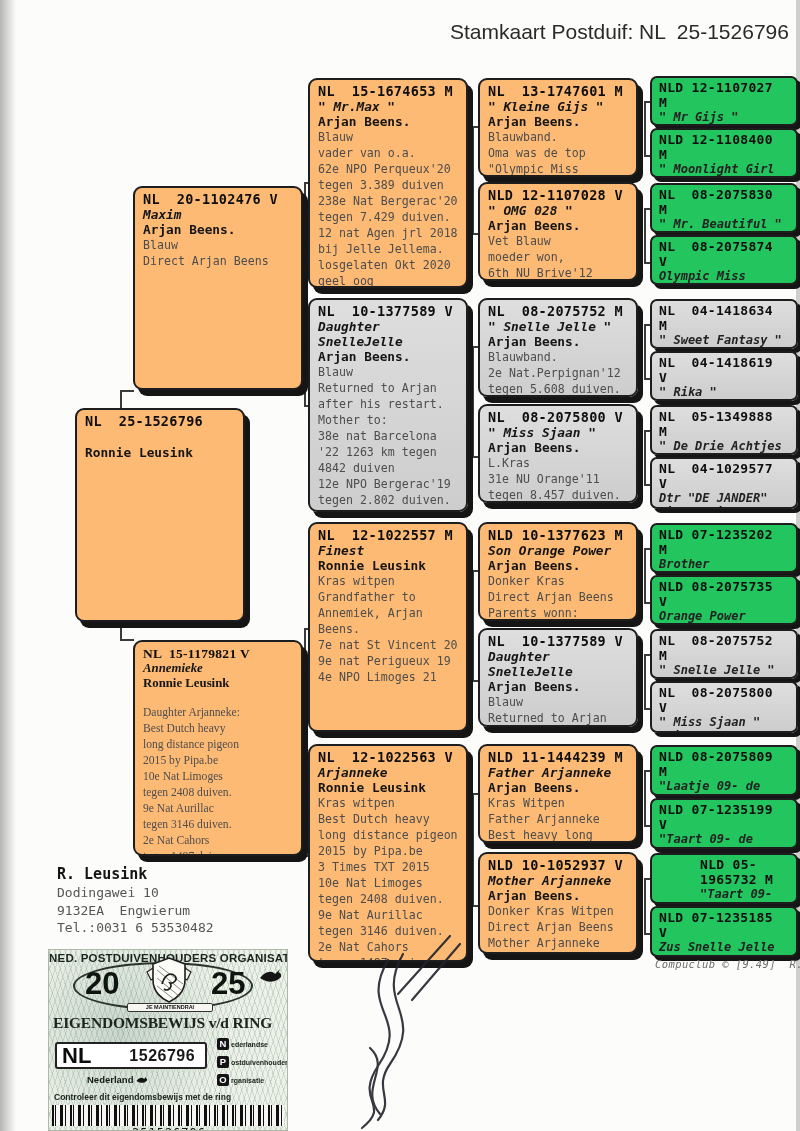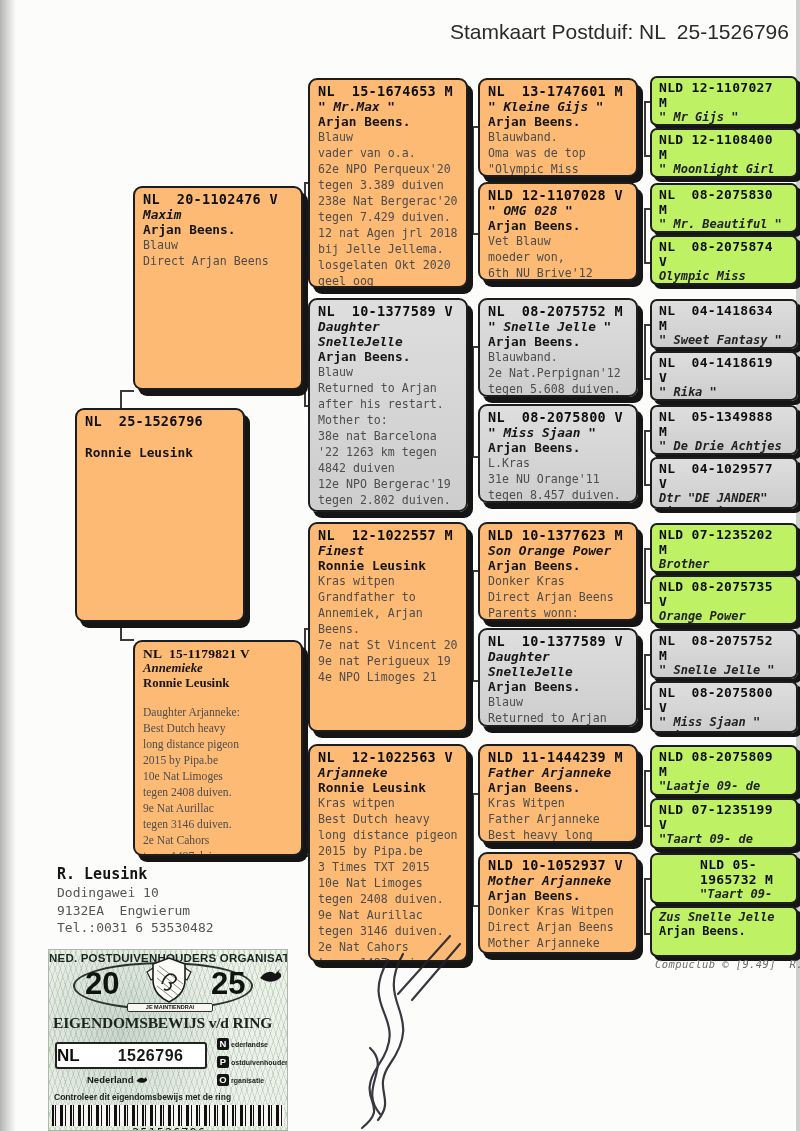--- a/index.html
+++ b/index.html
@@ -11,21 +11,21 @@
   .title{position:absolute;left:450px;top:20px;width:360px;
         font-family:"Liberation Sans","DejaVu Sans",sans-serif;
         font-size:21px;color:#2a2a2a;white-space:pre;}
   .pbox{position:absolute;background:#fdba74;border:2px solid #1d1d1d;border-radius:9px;
         box-shadow:5px 6px 0 #151515;padding:4px 8px;box-sizing:border-box;overflow:hidden;}
   .pbox.shaded{background:linear-gradient(180deg,#dedede,#cdcdcd);}
   .ring{font-weight:bold;font-size:13.5px;line-height:15px;color:#0e0e0e;white-space:pre-wrap;letter-spacing:.3px;}
   .bname{font-weight:bold;font-style:italic;font-size:12.8px;line-height:15px;color:#151515;white-space:pre-wrap;}
   .bowner{font-weight:bold;font-size:12.8px;line-height:15px;color:#151515;white-space:pre-wrap;}
   .bdesc{font-size:11.6px;line-height:16px;color:#4d4d4d;white-space:pre-wrap;}
-  .sbox{position:absolute;background:#bef264;border:2px solid #1d1d1d;border-radius:7px;
+  .sbox{position:absolute;background:#22c55e;border:2px solid #1d1d1d;border-radius:7px;
         box-shadow:4px 4px 0 #151515;padding:2px 7px;box-sizing:border-box;overflow:hidden;}
   .sbox.shaded{background:linear-gradient(180deg,#dedede,#cdcdcd);}
   .sring{font-weight:bold;font-size:13px;line-height:15px;color:#0e0e0e;white-space:pre-wrap;letter-spacing:.3px;}
   .sname{font-weight:bold;font-style:italic;font-size:12px;line-height:14px;color:#222;white-space:pre-wrap;}
   .sowner{font-weight:bold;font-size:12px;line-height:14px;color:#151515;white-space:pre-wrap;}
   .vseg{position:absolute;border-left:2px solid #3a3a3a;}
   .hseg{position:absolute;border-top:2px solid #3a3a3a;}
   .bracket{position:absolute;width:6px;border-left:2px solid #3a3a3a;border-top:2px solid #3a3a3a;border-bottom:2px solid #3a3a3a;}
   .ownerblock{position:absolute;left:57px;top:864px;}
   .oname{font-weight:bold;font-size:15px;color:#151515;line-height:20px;white-space:pre-wrap;}
@@ -44,21 +44,21 @@
   .st-org{position:absolute;left:0;top:2px;width:100%;text-align:center;font-size:11.5px;
         font-weight:900;color:#18241c;letter-spacing:.2px;white-space:nowrap;}
   .st-year{position:absolute;top:16px;font-size:31px;font-weight:900;color:#101410;font-family:"Liberation Sans",sans-serif;}
   .st-oval{position:absolute;left:24px;top:12px;width:176px;height:44px;border:2px solid #2a332b;border-radius:50%;}
   .st-motto{position:absolute;left:78px;top:53px;width:84px;text-align:center;font-size:5.5px;font-weight:700;
         color:#101010;border:1px solid #333;background:#f5f7f0;border-radius:2px;line-height:7px;}
   .st-title{position:absolute;left:4px;top:64px;width:232px;font-size:15.5px;font-weight:900;
         color:#1c241e;letter-spacing:-.2px;white-space:nowrap;font-family:Liberation Serif, serif;}
   .st-ringbox{position:absolute;left:6px;top:92px;width:152px;height:27px;background:#ffffff;
         border:2px solid #222;border-radius:3px;box-sizing:border-box;display:flex;align-items:center;}
-  .st-nl{font-size:17px;font-weight:900;color:#0c0c0c;}
+  .st-nl{font-size:22px;font-weight:900;color:#0c0c0c;margin-left:5px;}
   .st-num{font-size:16px;font-weight:600;color:#191919;margin-left:38px;letter-spacing:.5px;}
   .st-nederland{position:absolute;left:38px;top:124px;font-size:9.5px;font-weight:800;color:#141a14;}
   .st-npo{position:absolute;left:168px;top:88px;}
   .st-npo-row{display:flex;align-items:center;margin-bottom:6px;}
   .st-npo-letter{width:12px;height:12px;background:#141414;color:#fff;font-size:9.5px;font-weight:900;
         text-align:center;line-height:12px;border-radius:2px;margin-right:2px;}
   .st-npo-word{font-size:7px;font-weight:800;color:#182018;}
   .st-note{position:absolute;left:5px;top:142px;font-size:8.5px;font-weight:800;color:#1a221c;}
   .st-barcode{position:absolute;left:3px;top:155px;width:232px;height:21px;background:
         repeating-linear-gradient(90deg,#101010 0 2px,#f6f6f2 2px 3px,#101010 3px 4px,#f6f6f2 4px 8px,
@@ -319,20 +319,21 @@
     <div class="sring">NLD 07-1235199 V</div>
     <div class="sname">"Taart 09- de 199"</div>
 
   </div>
   <div class="sbox" style="left:650px;top:853px;width:148px;height:51px;padding-left:48px;">
     <div class="sring">NLD 05-1965732 M</div>
     <div class="sname">"Taart 09- de 732"</div>
 
   </div>
   <div class="sbox" style="left:650px;top:906px;width:148px;height:51px;">
+    <div class="sring">NLD 07-1235185 V</div>
     <div class="sname">Zus Snelle Jelle</div>
     <div class="sowner">Arjan Beens.</div>
   </div>
 
   <div class="ownerblock">
     <div class="oname">R. Leusink</div>
     <div class="olines">Dodingawei 10
 9132EA  Engwierum
 Tel.:0031 6 53530482</div>
   </div>

